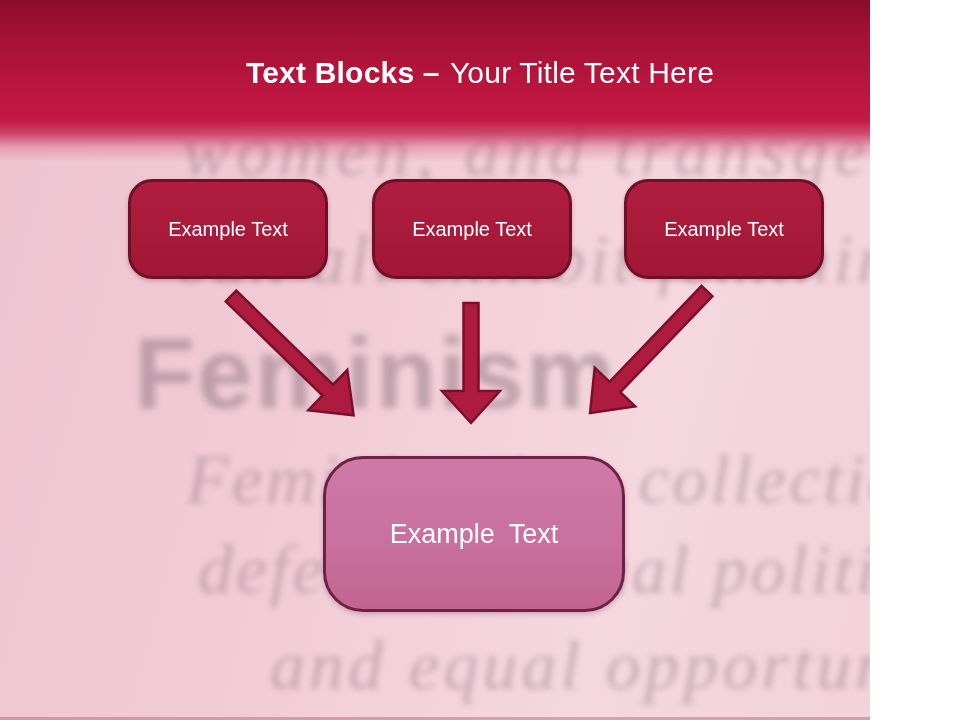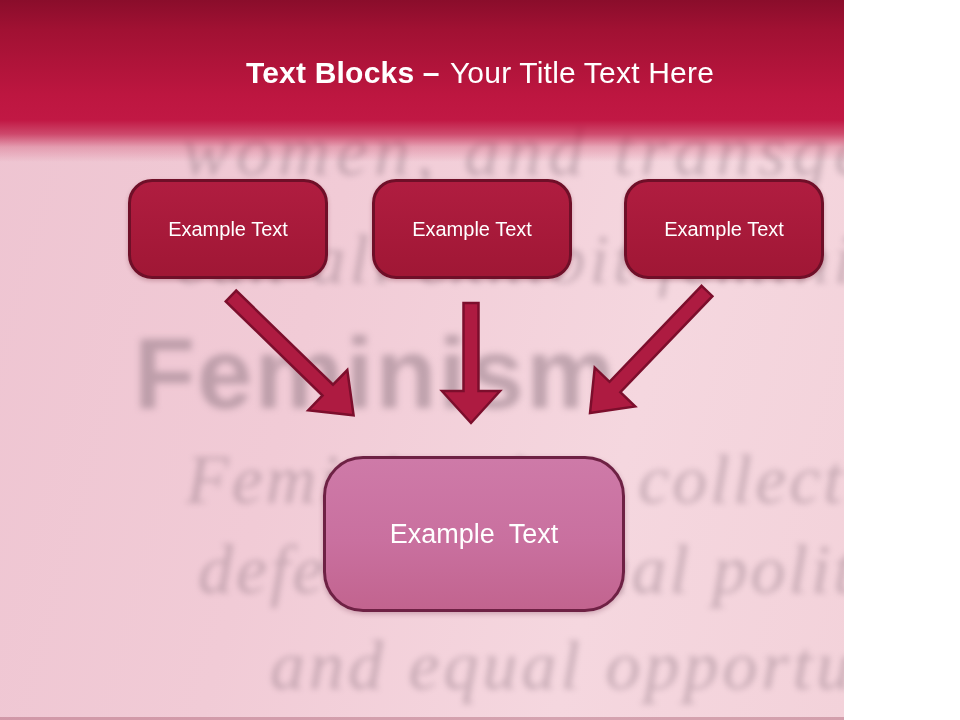--- a/index.html
+++ b/index.html
@@ -11,20 +11,21 @@
     --arrow-fill:#ae1b41;
     --arrow-border:#7c0e2c;
     --bg-pink:#f1cbd6;
     --watermark-gray:#8c7480;
   }
   html,body{margin:0;padding:0;}
   body{font-family:"Liberation Sans",sans-serif;background:#fff;}
   .slide{
     position:relative;width:844px;height:720px;overflow:hidden;
     background:linear-gradient(105deg,#eec4d1 0%,#f1cbd6 38%,#f5d7df 72%,#f3d2da 100%);
+    padding-left:26px;
   }
   
   .slide::after{
     content:"";position:absolute;left:0;right:0;bottom:0;height:3px;
     background:rgba(130,30,55,.28);z-index:5;
   }
 
   
   .watermark{position:absolute;inset:0;z-index:1;}
   .wm{

